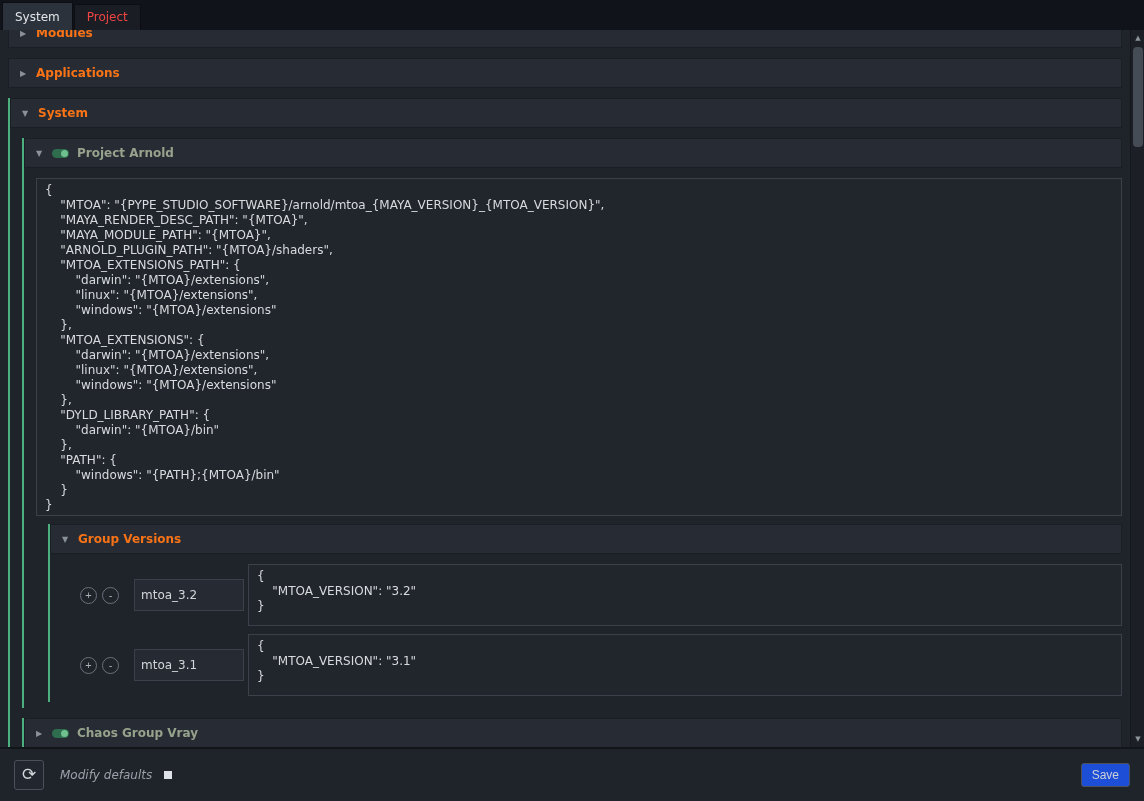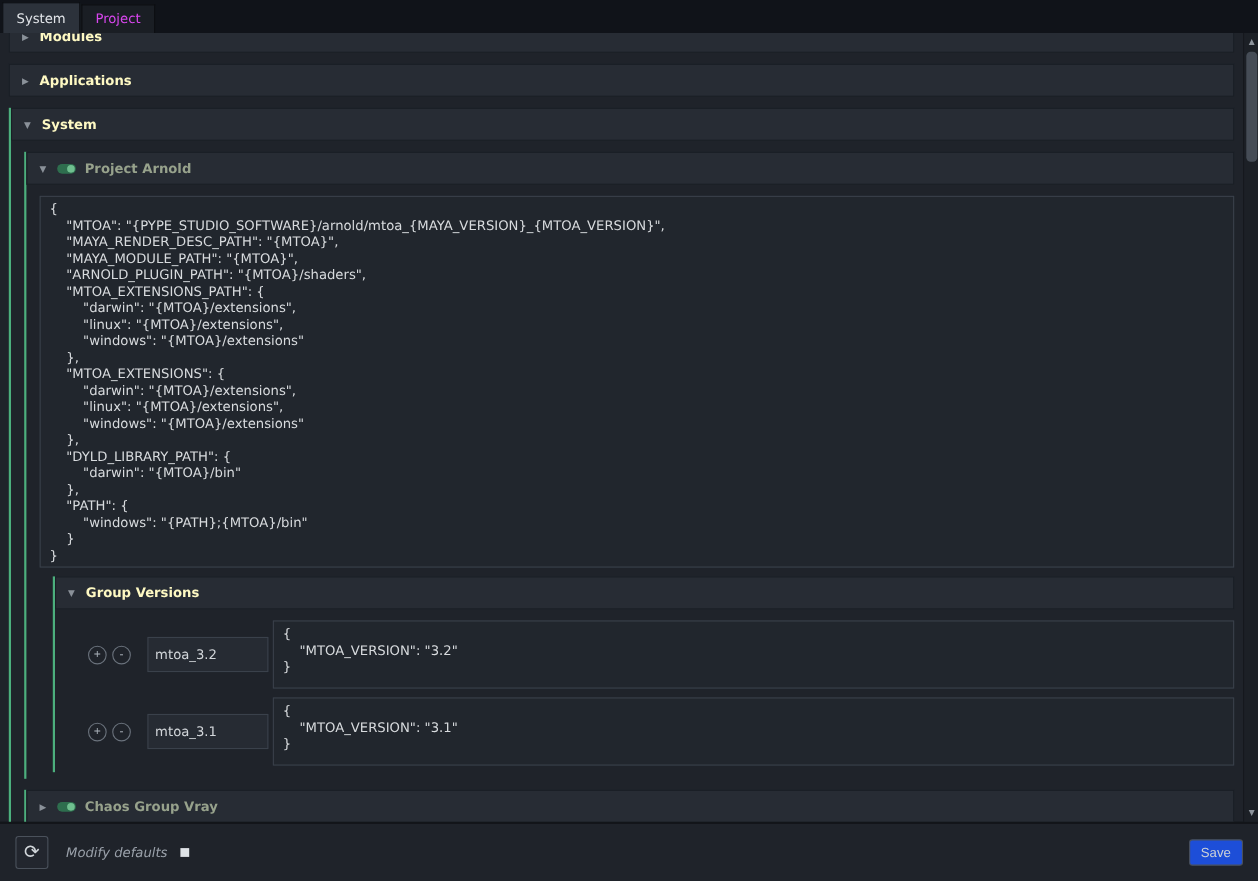--- a/index.html
+++ b/index.html
@@ -5,32 +5,32 @@
   * { box-sizing: border-box; margin: 0; padding: 0; }
   html, body {
     width: 1144px; height: 801px; overflow: hidden;
     background: #15181d;
     font-family: "DejaVu Sans", "Liberation Sans", sans-serif;
   }
   .window { width: 1144px; height: 801px; display: flex; flex-direction: column; background: #1f232a; }
 
   
   .tabbar { flex: 0 0 30px; background: #101319; display: flex; align-items: flex-end; padding-left: 2px; gap: 1px; }
-  .tab { padding: 5px 12px 6px; font-size: 12px; color: #d946ef; background: #1a1e24; border: 1px solid #0c0e12; border-bottom: none; cursor: pointer; }
+  .tab { padding: 5px 12px 6px; font-size: 12px; color: #ef4444; background: #1a1e24; border: 1px solid #0c0e12; border-bottom: none; cursor: pointer; }
   .tab.active { background: #2c323b; color: #e2e5e9; padding-top: 7px; }
 
   
   .main { flex: 1; display: flex; min-height: 0; }
   .content { flex: 1; padding: 0 8px; overflow: hidden; position: relative; }
 
   .section { margin-top: 10px; }
   .section.accent { border-left: 2px solid #4caf7d; }
   .section.first { margin-top: -12px; }
   .sec-head { height: 30px; background: #272c34; border: 1px solid #1a1e25; display: flex; align-items: center; gap: 8px; padding: 0 9px; cursor: pointer; }
-  .sec-title { font-size: 12px; font-weight: bold; color: #fef9c3; }
+  .sec-title { font-size: 12px; font-weight: bold; color: #f97316; }
   .sec-title.greenish { color: #97a28c; }
   .chev { font-size: 8px; color: #8a9199; width: 10px; text-align: center; flex: 0 0 10px; }
 
   .toggle { width: 17px; height: 9px; border-radius: 5px; background: #2e6e4e; position: relative; flex: 0 0 17px; cursor: pointer; }
   .toggle::after { content: ""; position: absolute; right: 1px; top: 1px; width: 7px; height: 7px; border-radius: 50%; background: #6fbf8f; }
 
   .sec-body { padding: 0 0 6px 12px; }
 
   
   .env-row { display: flex; margin-top: 10px; }

